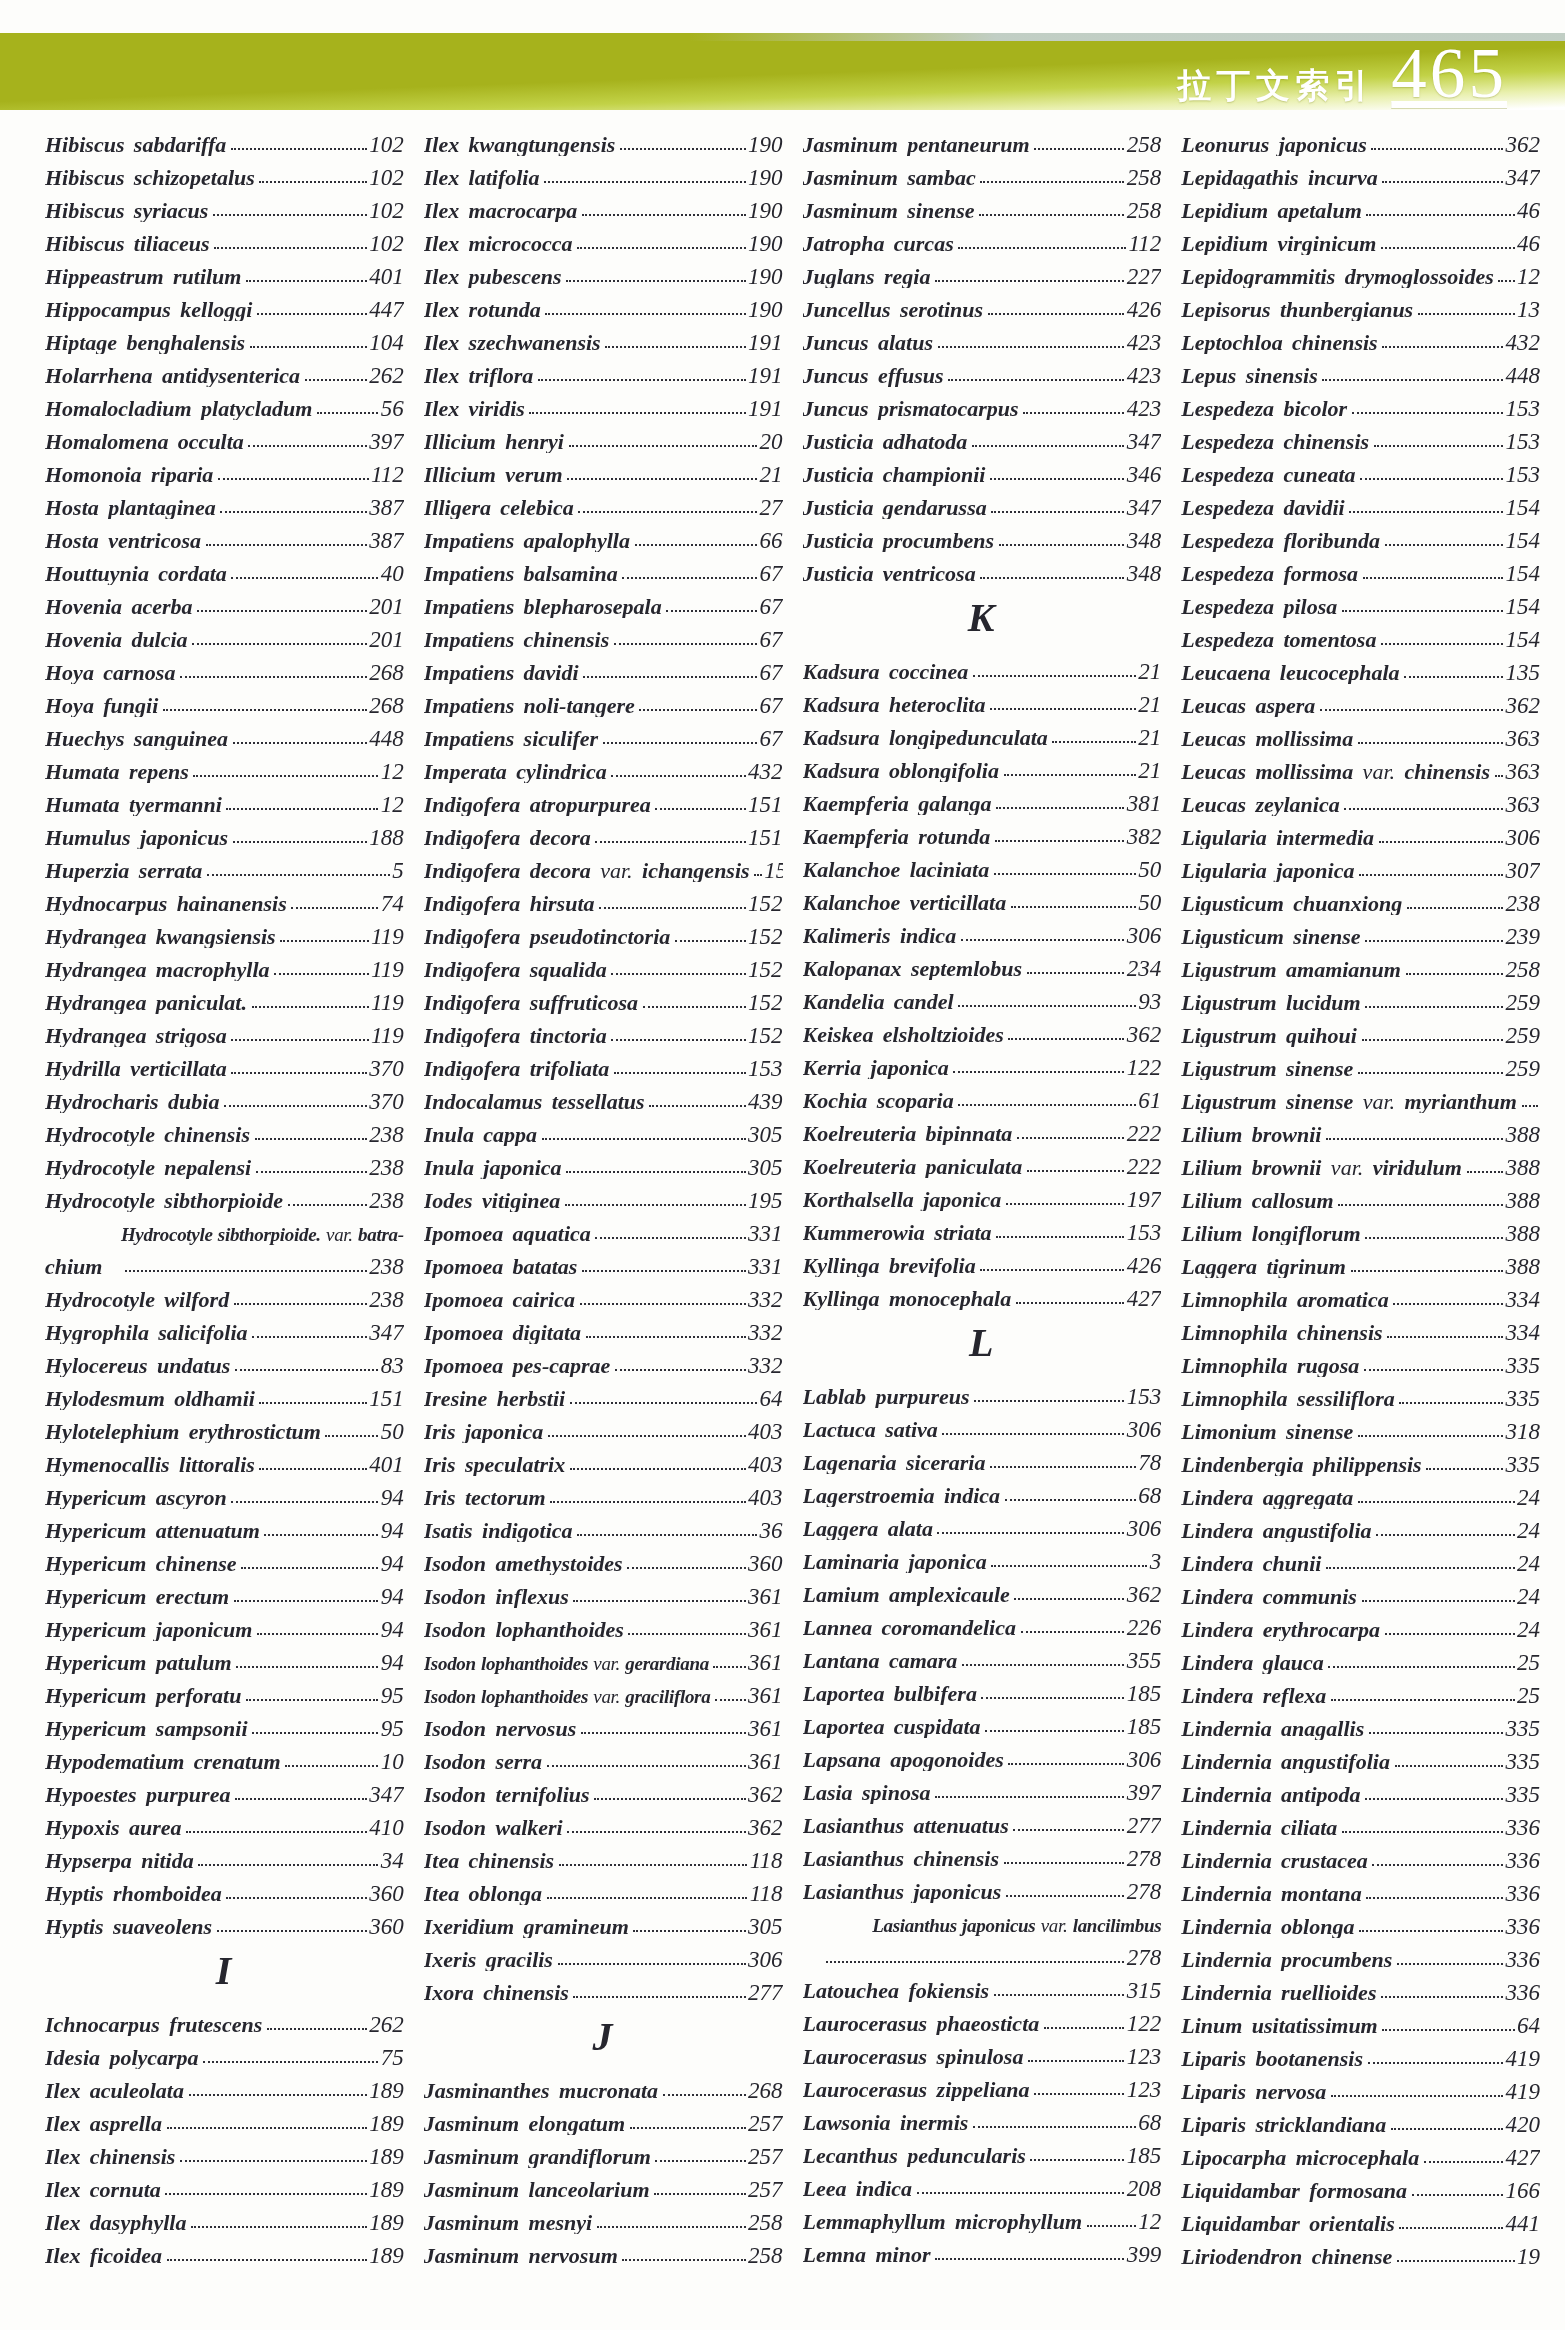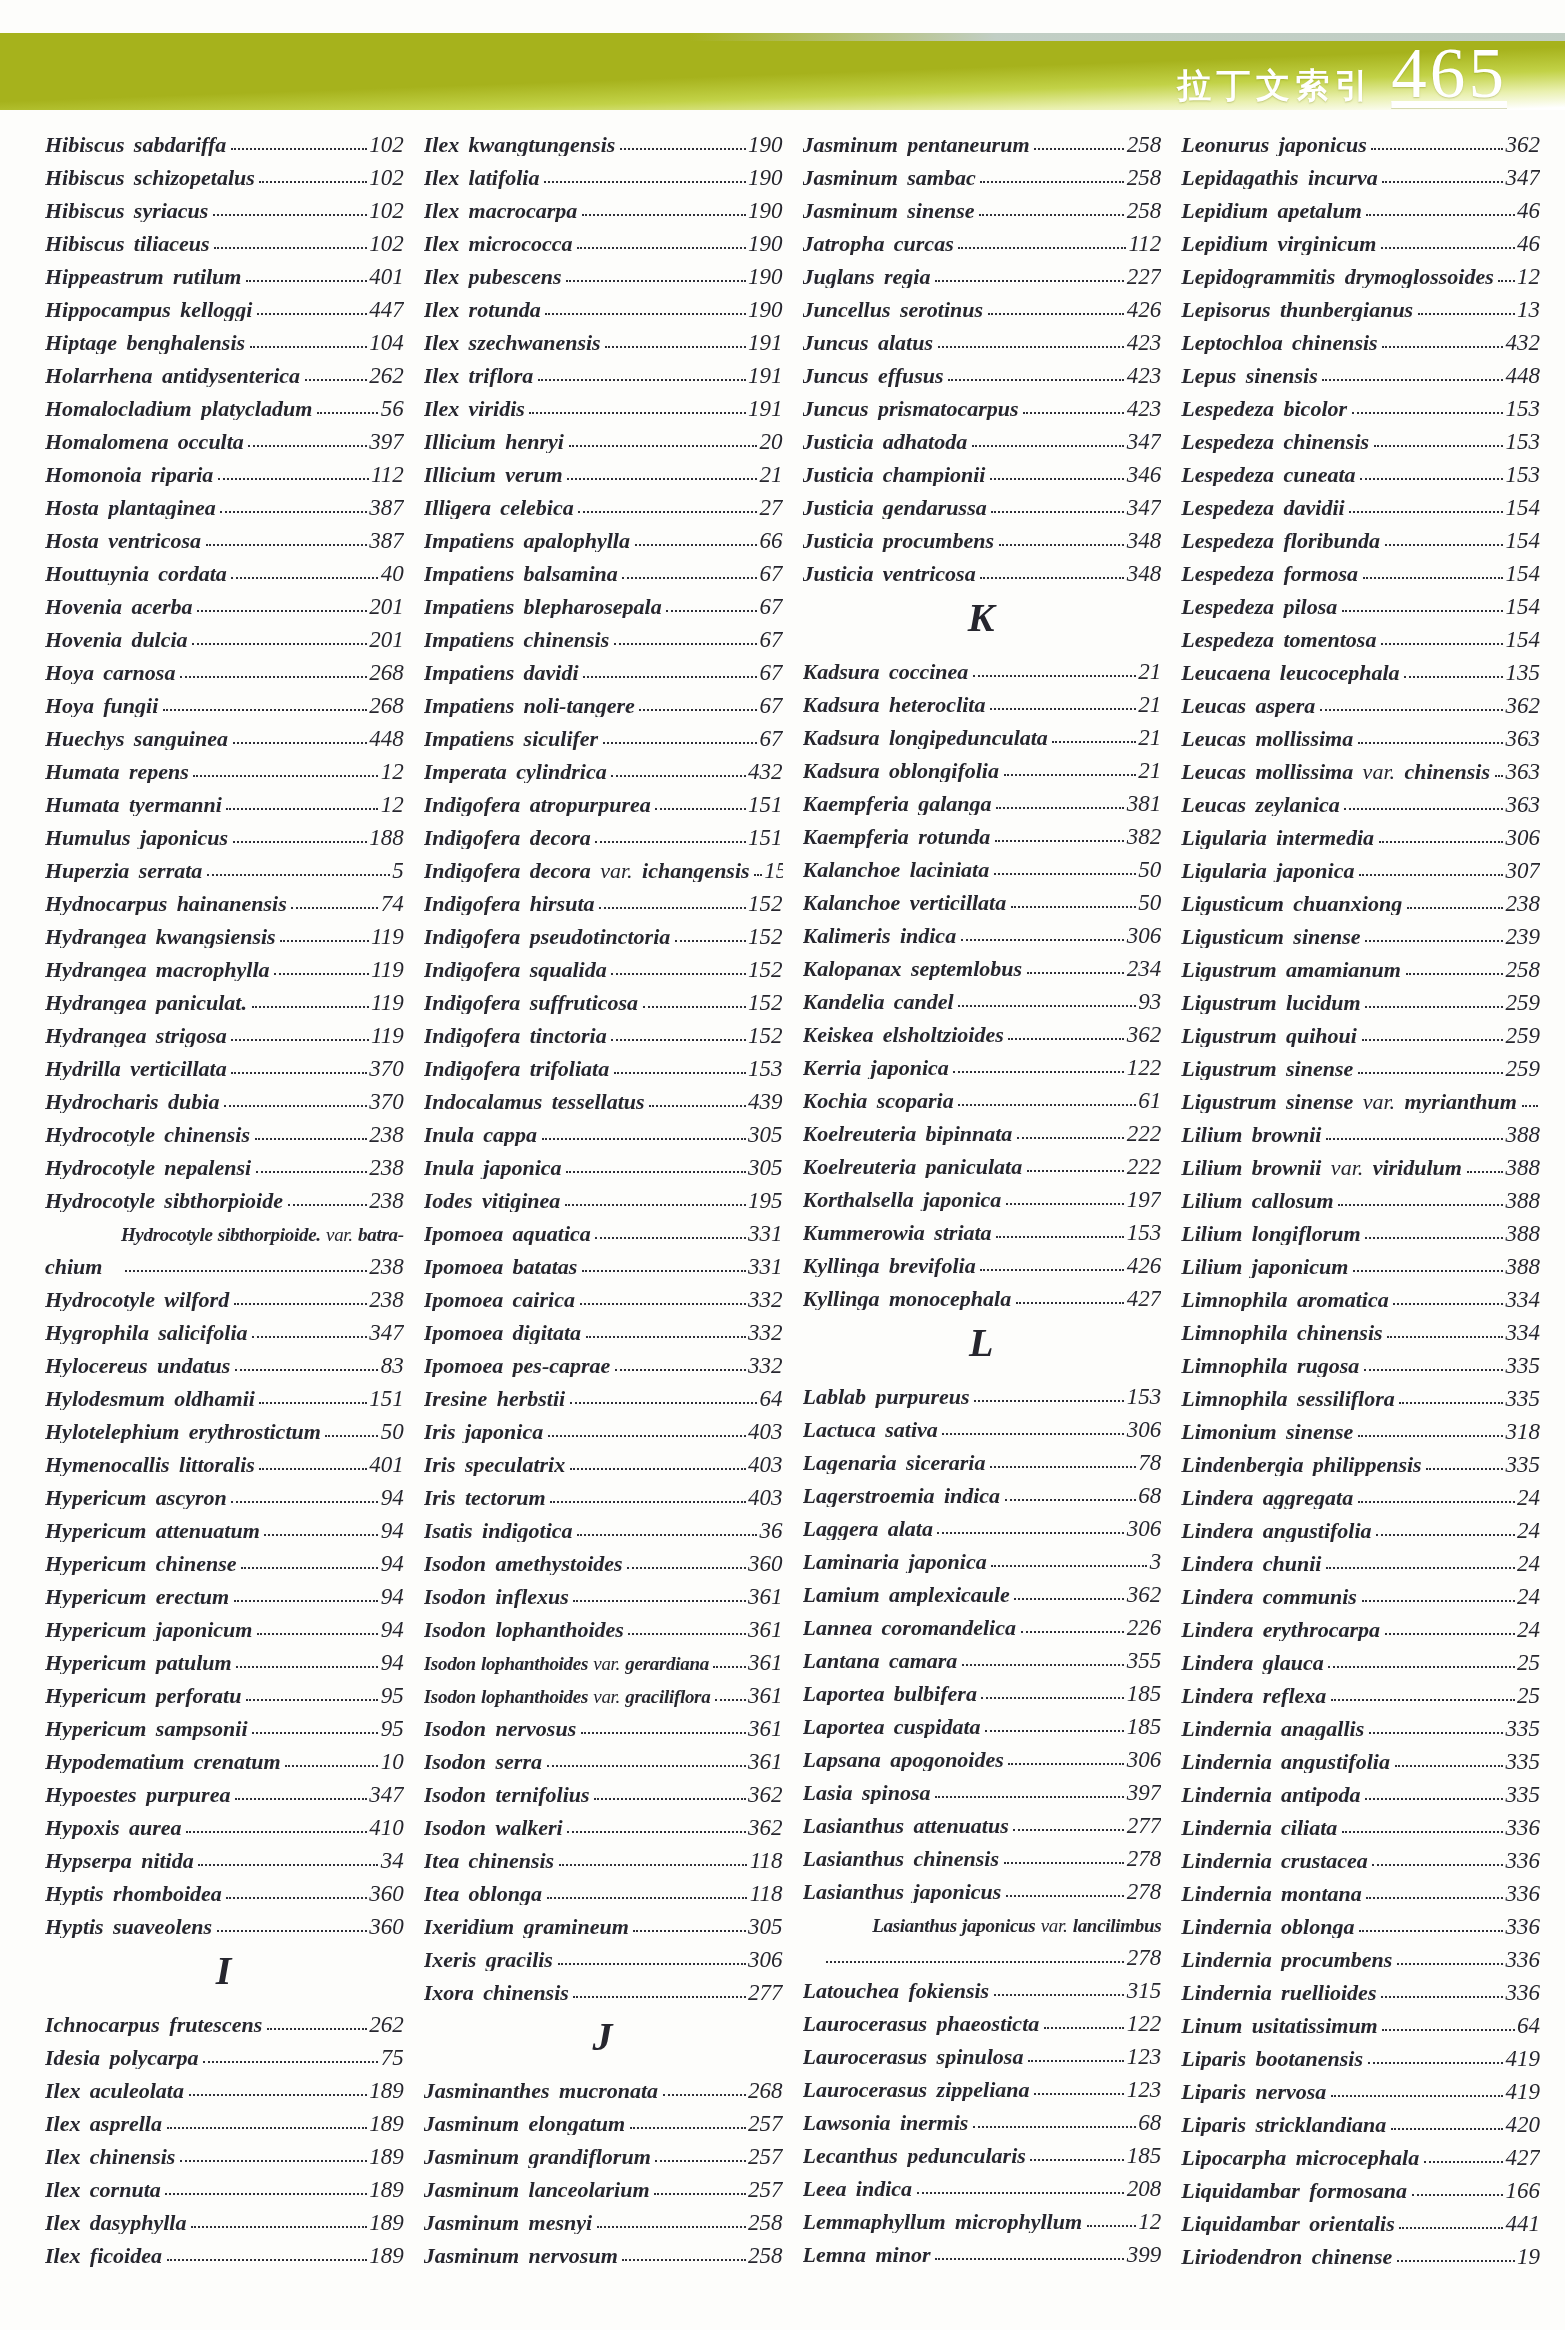--- a/index.html
+++ b/index.html
@@ -1195,21 +1195,21 @@
         <span class="nm">Lilium callosum</span>
         <span class="leader"></span>
         <span class="pg">388</span>
       </div>
       <div class="row">
         <span class="nm">Lilium longiflorum</span>
         <span class="leader"></span>
         <span class="pg">388</span>
       </div>
       <div class="row">
-        <span class="nm">Lilium japonicum</span>
+        <span class="nm">Laggera tigrinum</span>
         <span class="leader"></span>
         <span class="pg">388</span>
       </div>
       <div class="row">
         <span class="nm">Limnophila aromatica</span>
         <span class="leader"></span>
         <span class="pg">334</span>
       </div>
       <div class="row">
         <span class="nm">Limnophila chinensis</span>

